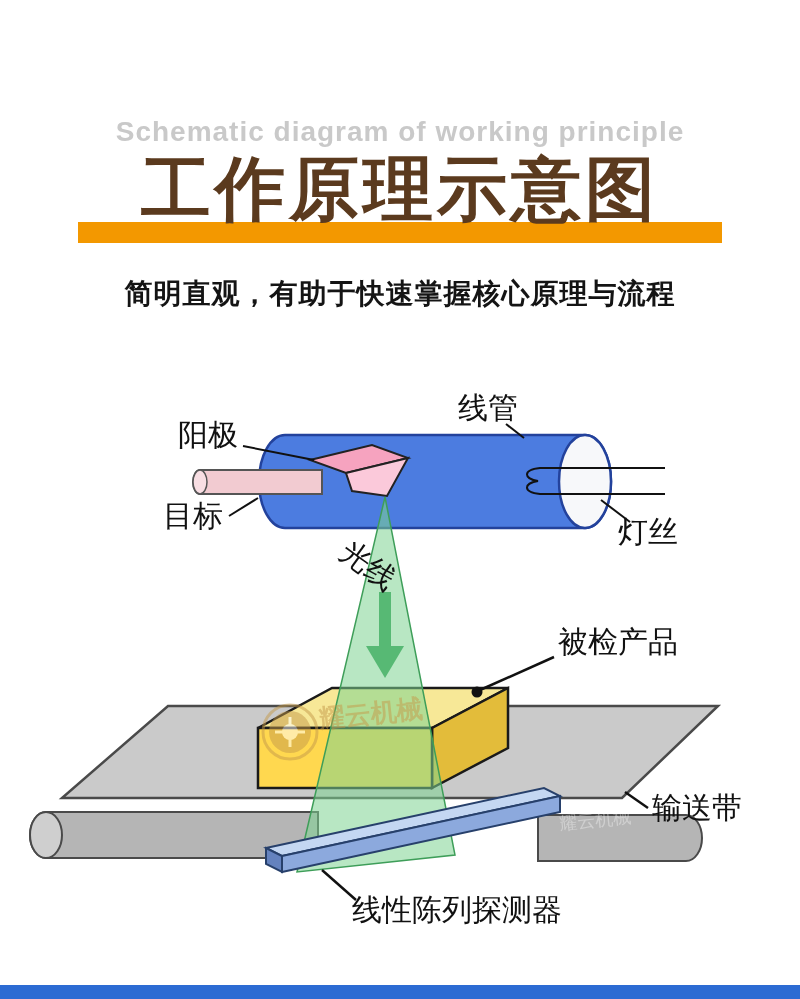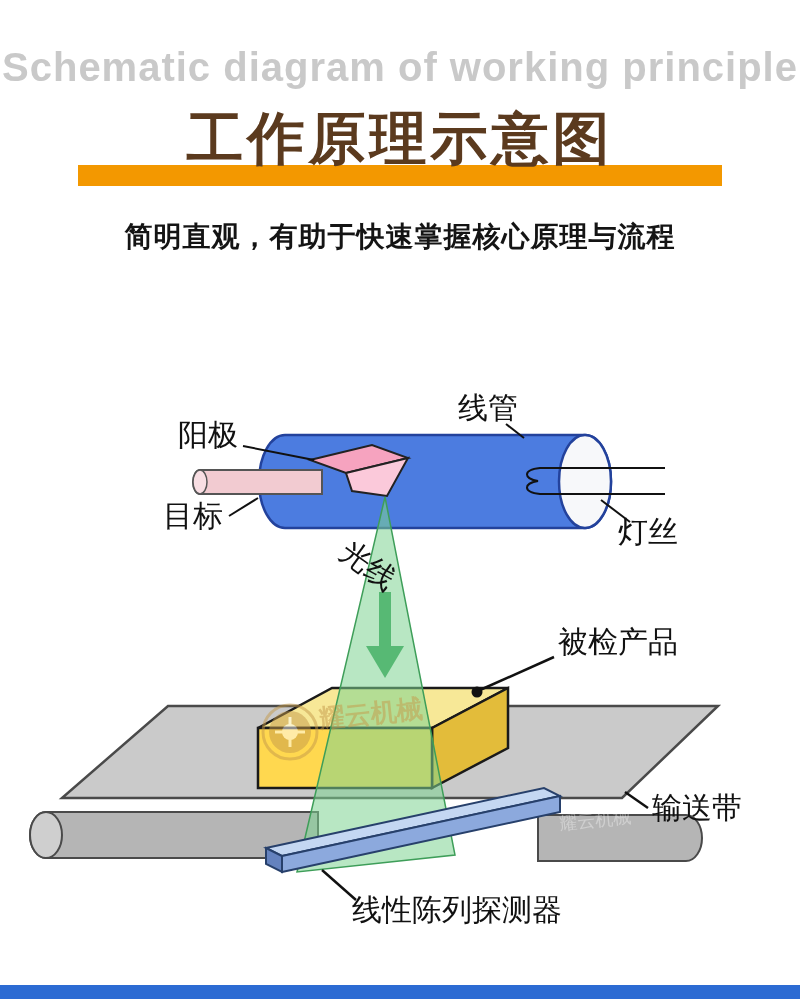--- a/index.html
+++ b/index.html
@@ -5,27 +5,27 @@
   * { box-sizing: border-box; }
   html, body { margin: 0; padding: 0; }
   body {
     width: 800px; height: 999px;
     background: #ffffff;
     font-family: "Liberation Sans", sans-serif;
   }
   .page { position: relative; width: 800px; height: 999px; overflow: hidden; background: #fff; }
   .header { position: absolute; top: 0; left: 0; width: 100%; text-align: center; }
   .title-en {
-    margin-top: 45px;
-    font-size: 40px; font-weight: bold;
+    margin-top: 116px;
+    font-size: 28px; font-weight: bold;
     color: #C9C9C9; letter-spacing: 1px;
   }
   .title-zh {
-    margin: 20px 0 0;
-    font-size: 57px; font-weight: 900;
+    margin: 6px 0 0;
+    font-size: 70px; font-weight: 900;
     color: #5B3A1E; letter-spacing: 4px; line-height: 1;
   }
   .accent-bar {
     width: 644px; height: 21px; margin: -2px auto 0;
     background: #F39800;
   }
   .subtitle {
     margin-top: 32px;
     font-size: 28px; font-weight: bold;
     color: #141414; letter-spacing: 1px;

